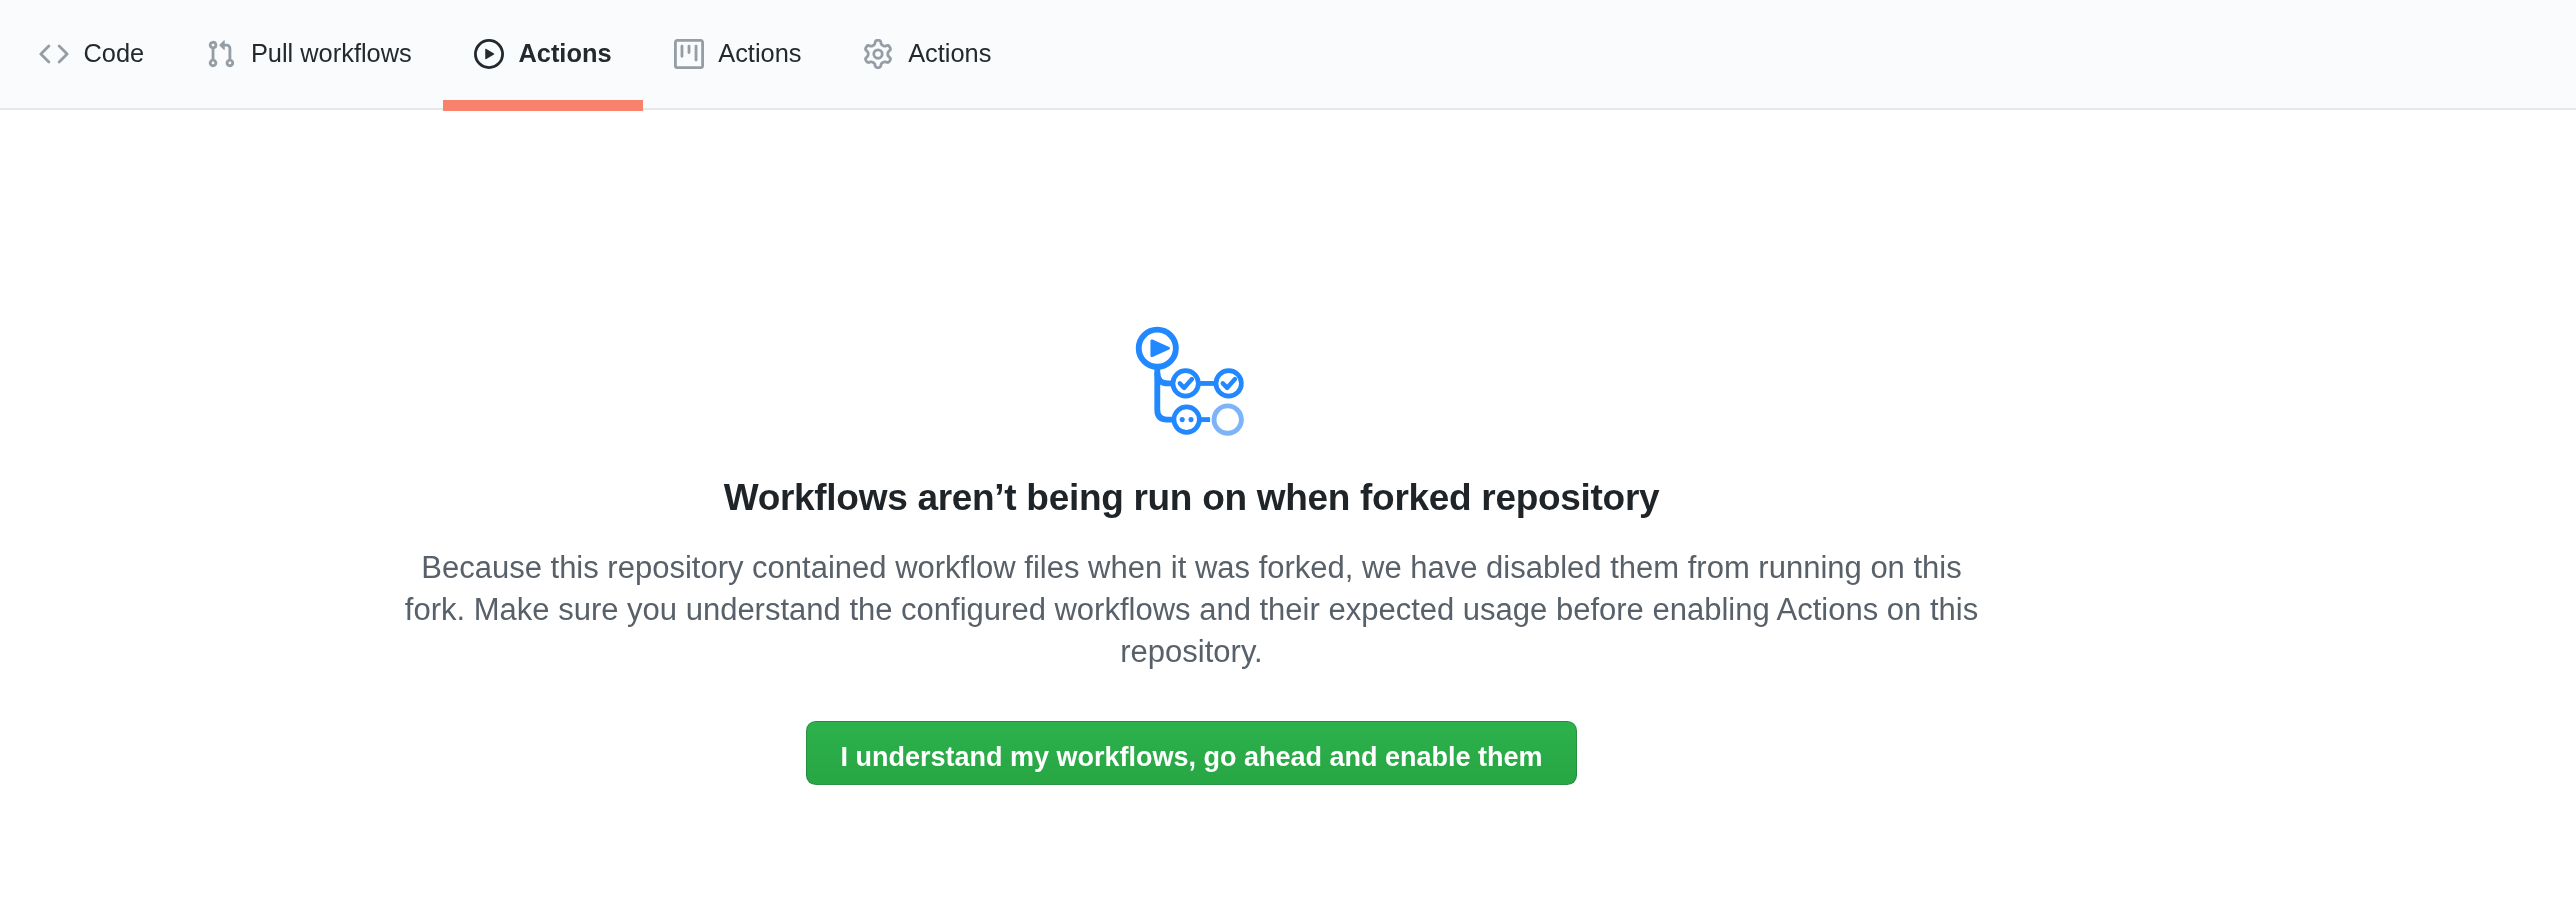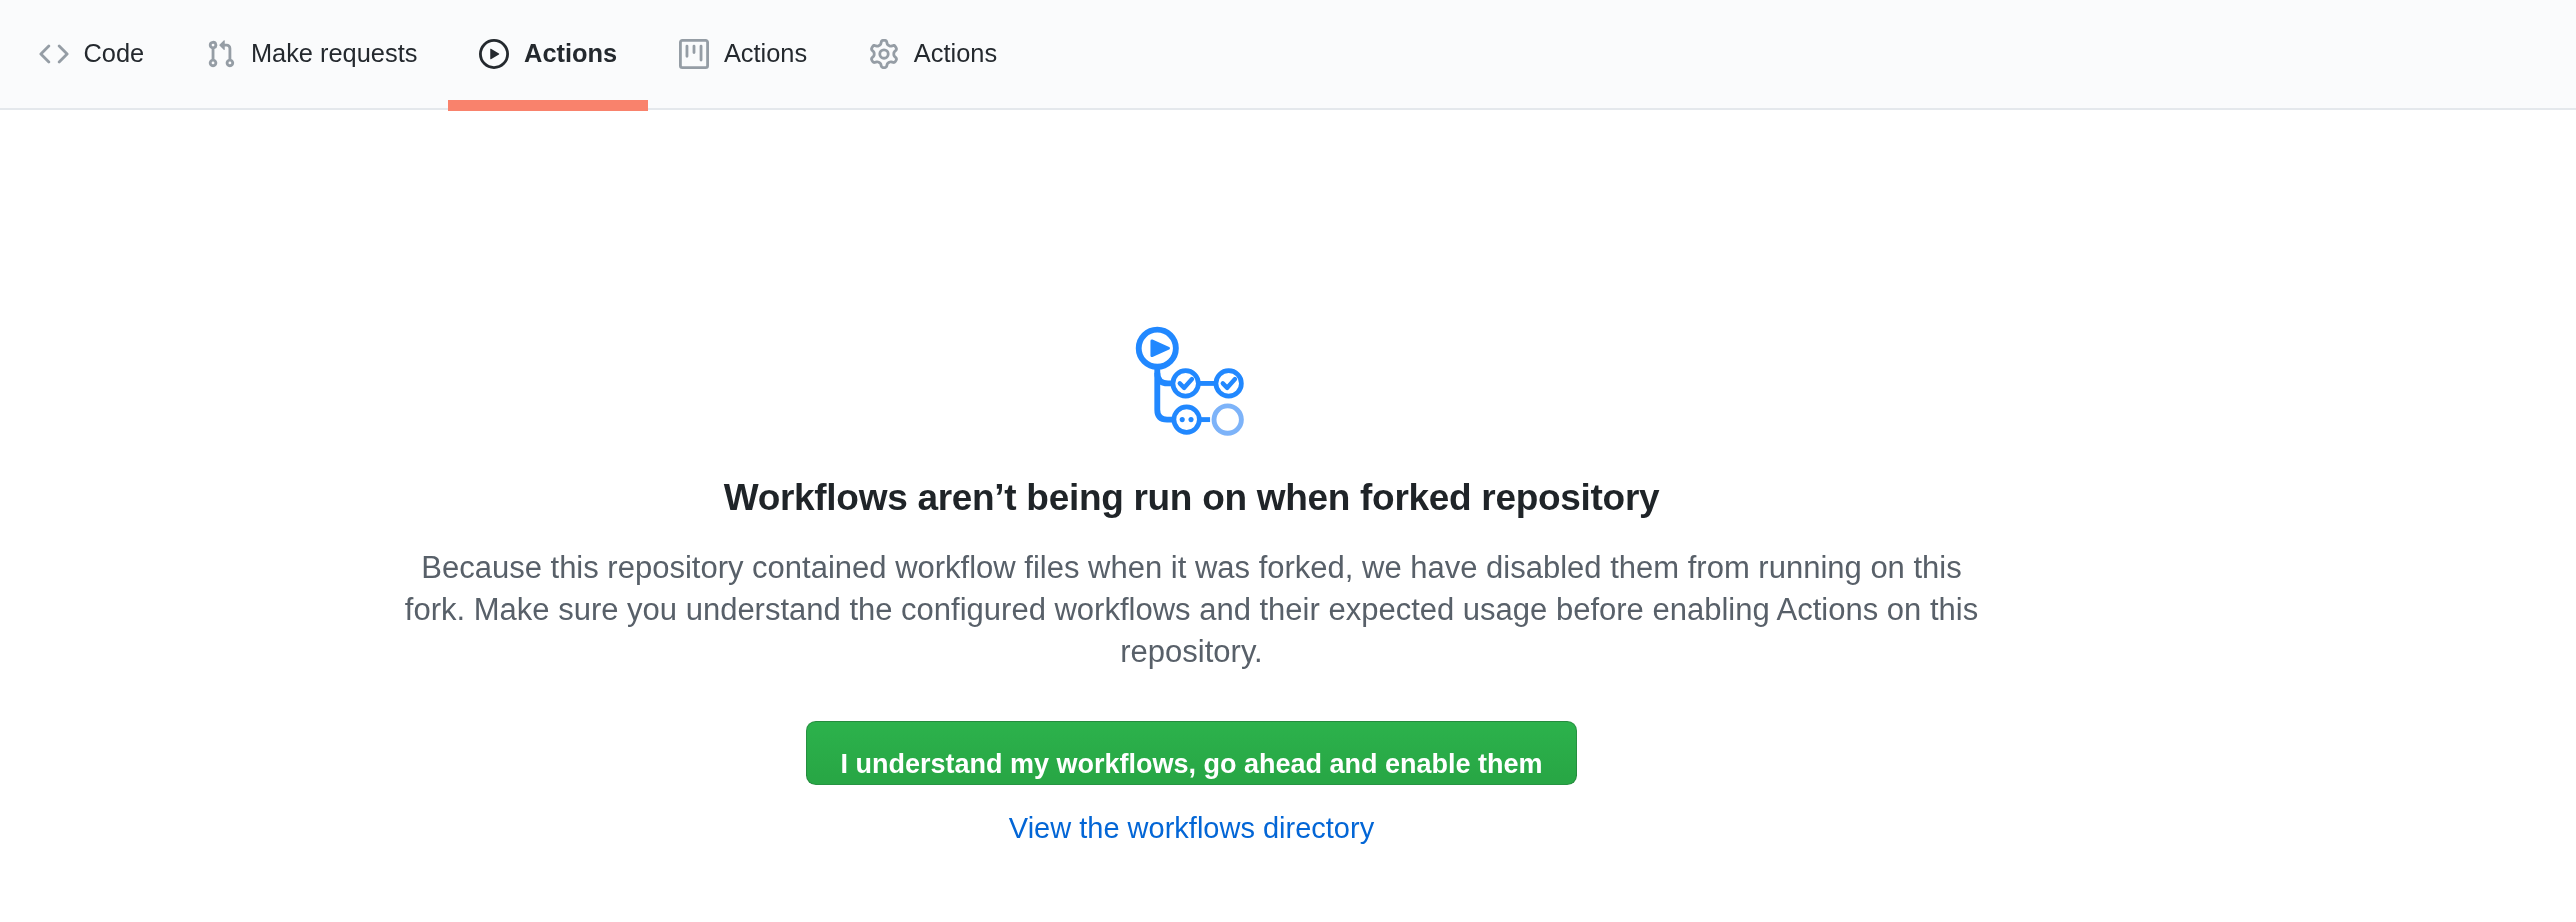--- a/index.html
+++ b/index.html
@@ -71,21 +71,21 @@
     margin: 25.4px auto 0;
     max-width: 1593px;
     font-size: 31px;
     line-height: 42px;
     color: #586069;
   }
   .bs-button {
     margin-top: 48px;
     display: inline-block;
     height: 64px;
-    padding: 12px 33px;
+    padding: 5px 33px;
     font-family: inherit;
     font-size: 27px;
     font-weight: 700;
     line-height: 61px;
     color: #ffffff;
     background-color: #28a745;
     background-image: linear-gradient(-180deg, #2cb24c 0%, #28a745 90%);
     border: 1px solid rgba(27, 31, 35, 0.2);
     border-radius: 9.8px;
     cursor: pointer;
@@ -112,21 +112,21 @@
     <span>Code</span>
 
   </a>
 
   <a class="tab">
     <span class="ticon">
       <svg viewBox="0 0 16 16">
           <path d="M1.5 3.25a2.25 2.25 0 1 1 3 2.122v5.256a2.251 2.251 0 1 1-1.5 0V5.372A2.25 2.25 0 0 1 1.5 3.25Zm5.677-.177L9.573.677A.25.25 0 0 1 10 .854V2.5h1A2.5 2.5 0 0 1 13.5 5v5.628a2.251 2.251 0 1 1-1.5 0V5a1 1 0 0 0-1-1h-1v1.646a.25.25 0 0 1-.427.177L7.177 3.427a.25.25 0 0 1 0-.354ZM3.75 2.5a.75.75 0 1 0 0 1.5.75.75 0 0 0 0-1.5Zm0 9.5a.75.75 0 1 0 0 1.5.75.75 0 0 0 0-1.5Zm8.25.75a.75.75 0 1 0 1.5 0 .75.75 0 0 0-1.5 0Z"></path>
         </svg>
     </span>
-    <span>Make requests</span>
+    <span>Pull workflows</span>
 
   </a>
 
   <a class="tab active">
     <span class="ticon">
       <svg viewBox="0 0 16 16">
           <path d="M8 0a8 8 0 1 1 0 16A8 8 0 0 1 8 0ZM1.5 8a6.5 6.5 0 1 0 13 0 6.5 6.5 0 0 0-13 0Zm4.879-2.773 4.264 2.559a.25.25 0 0 1 0 .428l-4.264 2.559A.25.25 0 0 1 6 10.559V5.442a.25.25 0 0 1 .379-.215Z"></path>
         </svg>
     </span>
     <span>Actions</span>
@@ -181,18 +181,15 @@
   </svg>
 
   <h2 class="bs-heading">Workflows aren’t being run on when forked repository</h2>
 
   <p class="bs-desc">Because this repository contained workflow files when it was forked, we have disabled them from running on this fork. Make sure you understand the configured workflows and their expected usage before enabling Actions on this repository.</p>
 
   <div>
     <button class="bs-button">I understand my workflows, go ahead and enable them</button>
   </div>
 
-  <div class="bs-link-row">
-    <a class="bs-link">View the workflows directory</a>
-  </div>
 
 </main>
 
 
 </body></html>

